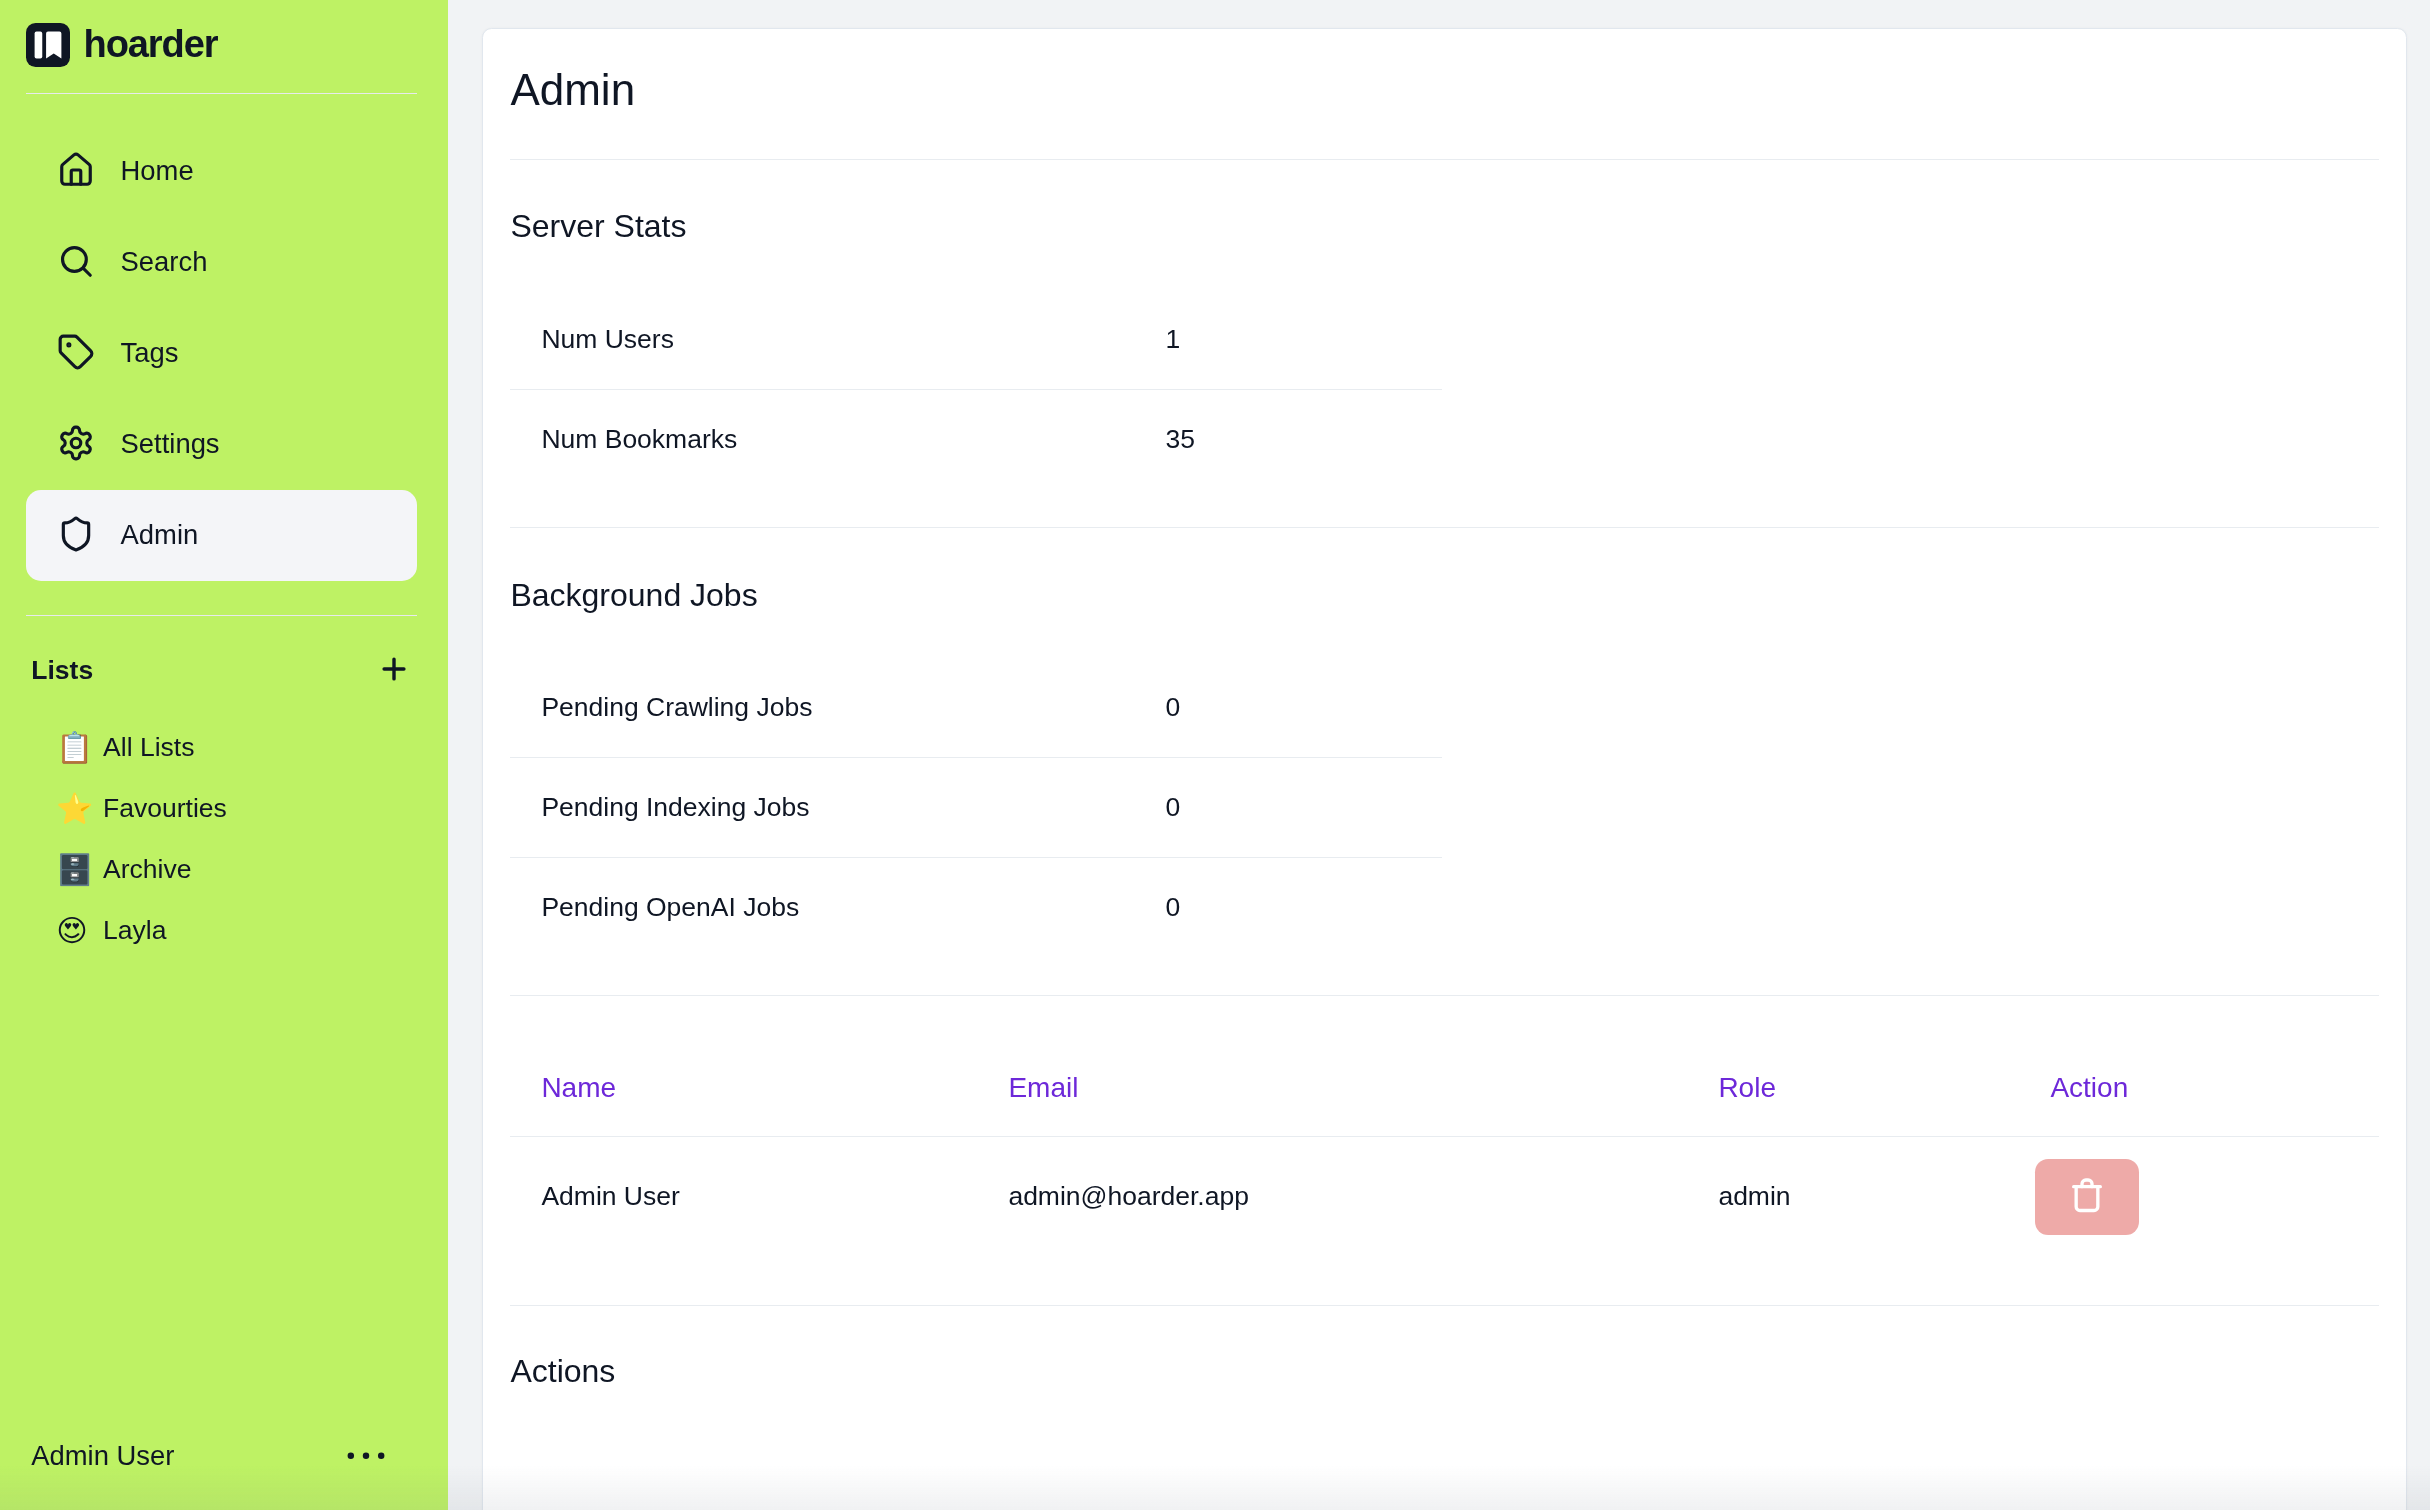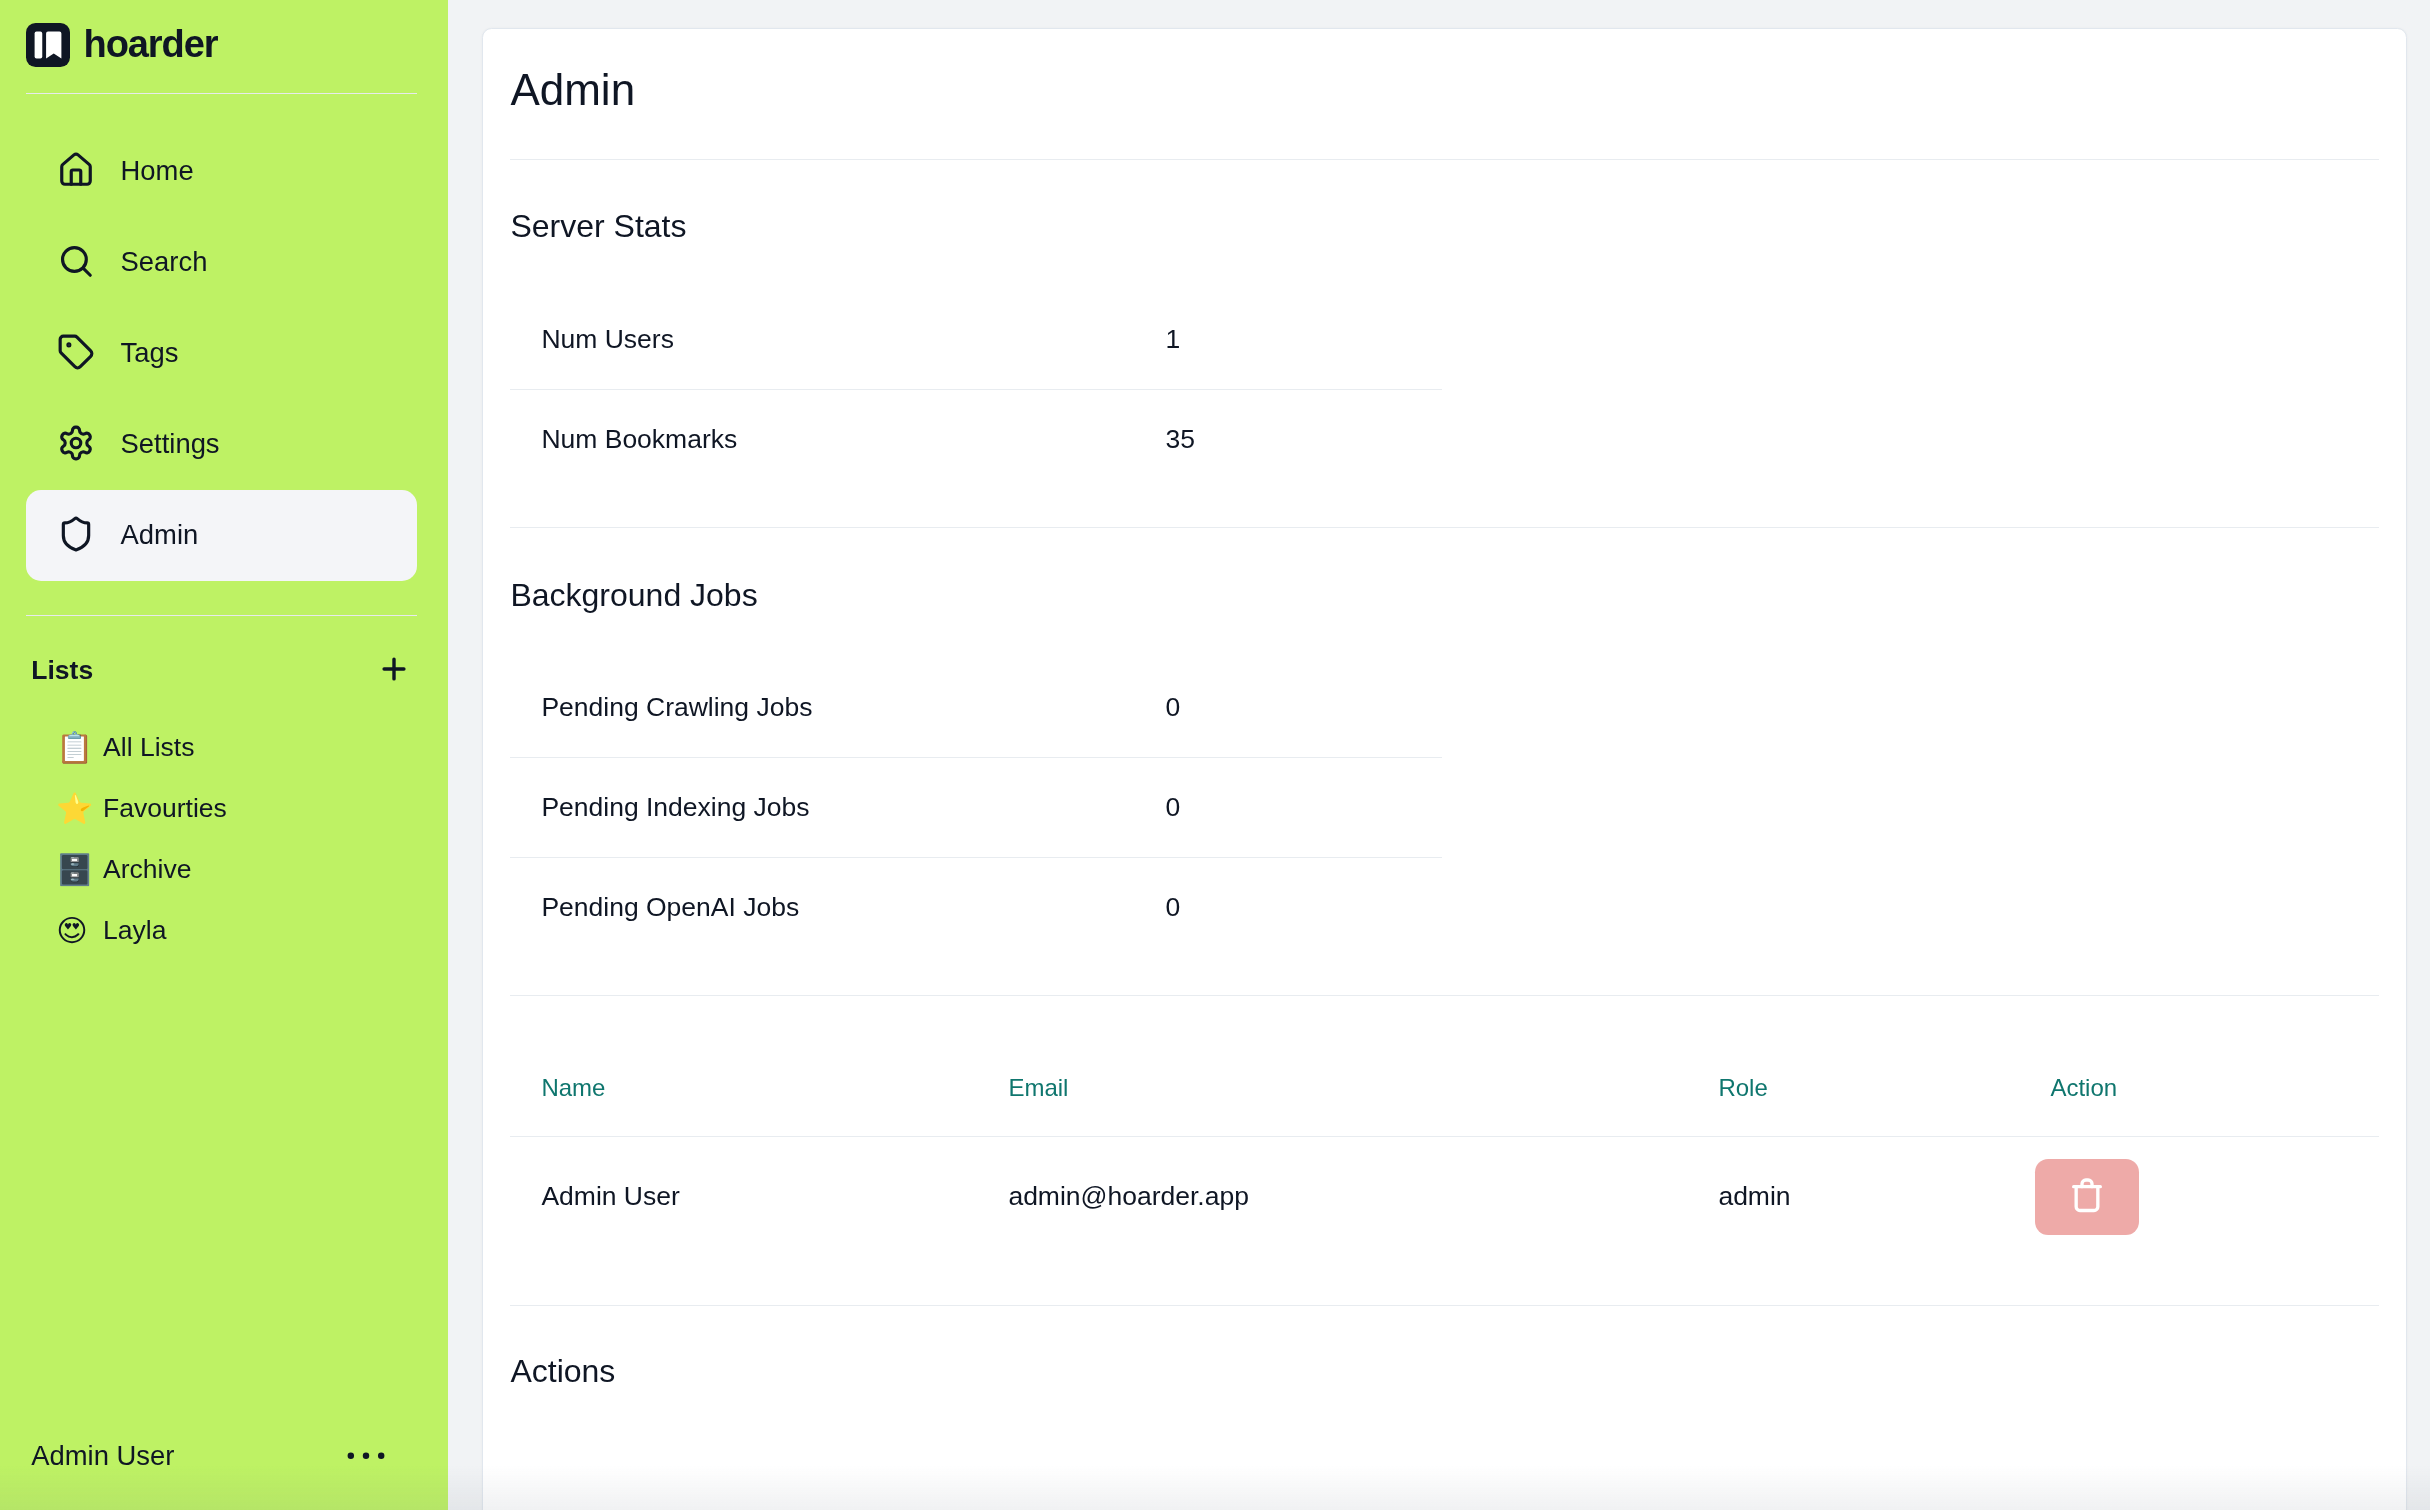--- a/index.html
+++ b/index.html
@@ -61,21 +61,21 @@
   .kv-row + .kv-row { border-top:0.9px solid #e8ecf0; }
   .kv-label { font-size:26.5px; padding-left:31px; }
   .kv-value { position:absolute; left:655px; font-size:26.5px; }
   .hdiv.section { margin-top:38px; }
   .bj-heading { margin-top:48px; }
   .users-heading { margin-top:47px; }
   .users-table { margin-top:44px; }
   .u-grid { display:grid; grid-template-columns:467px 710px 332px 1fr; align-items:center; }
   .u-grid > * { padding-left:31px; }
   .u-head { height:97px; border-bottom:0.9px solid #e8ecf0; }
-  .u-col { font-size:24px; font-weight:500; color:#0f766e; }
+  .u-col { font-size:28px; font-weight:500; color:#6d28d9; }
   .u-row { height:119px; }
   .u-cell { font-size:26.5px; }
   .delete-btn {
     width:104px; height:76px; border:none; border-radius:13.2px;
     background:#eeaaa8; display:flex; align-items:center; justify-content:center;
     cursor:pointer; margin-left:-15px;
   }
   .delete-btn svg { width:40px; height:40px; }
   .hdiv.before-actions { margin-top:49px; }
   .actions-heading { margin-top:46px; }

